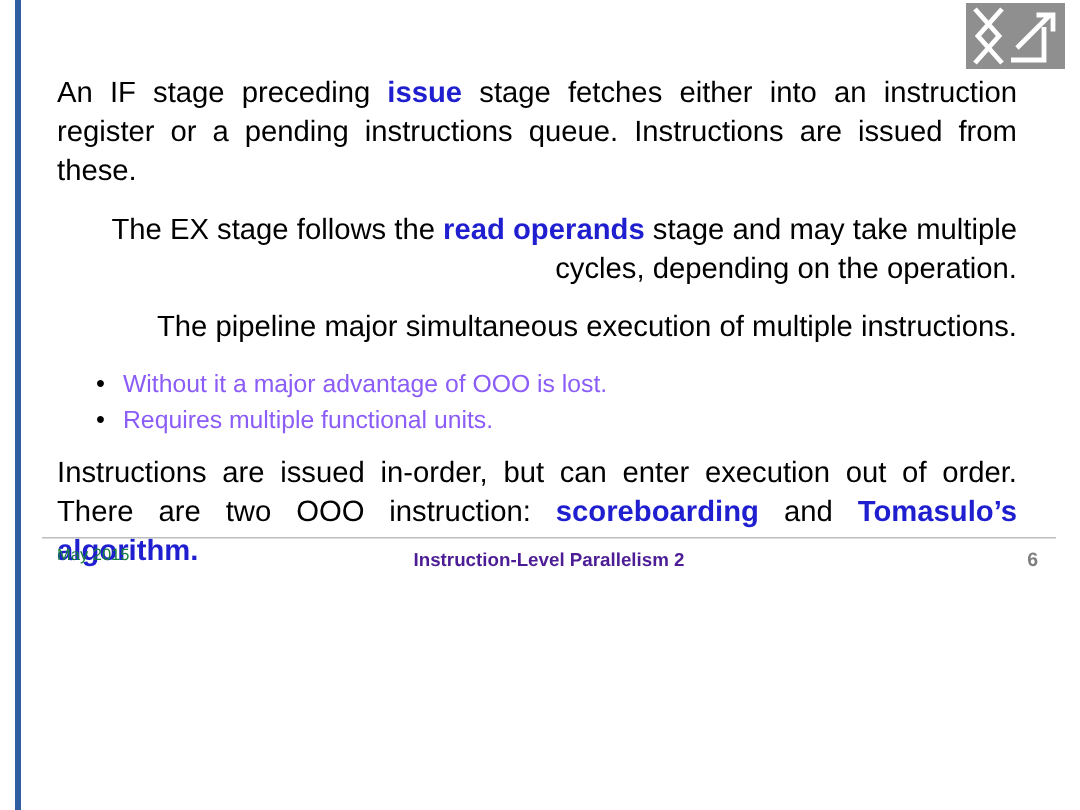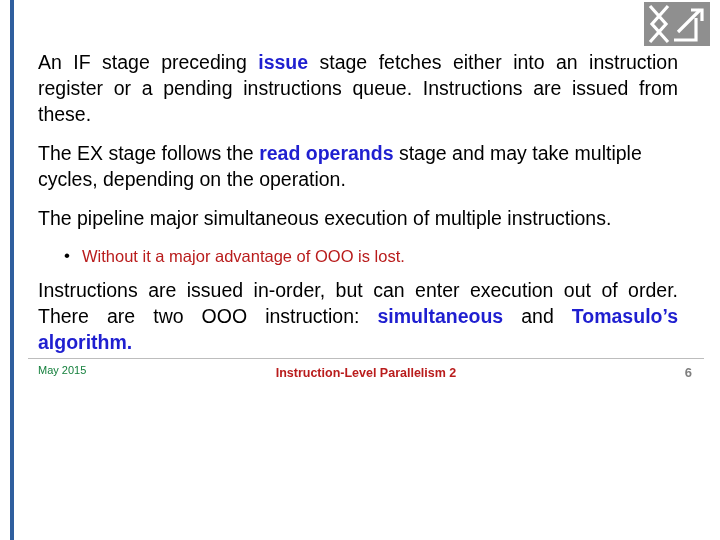--- a/index.html
+++ b/index.html
@@ -49,36 +49,36 @@
   }
   p.para {
     margin: 0 0 13px 0;
     font-size: 19.5px;
     line-height: 1.33;
     color: #000000;
     text-align: justify;
     text-justify: inter-word;
   }
   p.para.nojust {
-    text-align: left;
+    text-align: right;
   }
   .hl {
     color: #1f1fd0;
     font-weight: bold;
   }
   ul.bullets {
     margin: 4px 0 10px 0;
     padding: 0 0 0 26px;
     list-style: none;
   }
   ul.bullets li {
     position: relative;
     font-size: 16.5px;
     line-height: 1.45;
-    color: #b91c1c;
+    color: #8b5cf6;
     padding-left: 18px;
     margin-bottom: 1px;
   }
   ul.bullets li::before {
     content: "•";
     position: absolute;
     left: 0;
     top: -1px;
     font-size: 17px;
     color: #000000;
@@ -107,21 +107,21 @@
     color: #15803d;
   }
   .footer-center {
     position: absolute;
     left: 0;
     right: 0;
     top: 8px;
     text-align: center;
     font-size: 12.5px;
     font-weight: bold;
-    color: #b91c1c;
+    color: #4c1d95;
   }
   .footer-page {
     position: absolute;
     right: 12px;
     top: 7px;
     font-size: 13px;
     font-weight: bold;
     color: #7f7f7f;
   }
 </style>
@@ -152,24 +152,25 @@
     <p class="para nojust">
       <span>The EX stage follows the </span><span class="hl">read operands</span><span> stage and may take multiple cycles, depending on the operation.</span>
     </p>
 
     <p class="para nojust">
       <span>The pipeline major simultaneous execution of multiple instructions.</span>
     </p>
 
     <ul class="bullets">
       <li>Without it a major advantage of OOO is lost.</li>
+      <li>Requires multiple functional units.</li>
     </ul>
 
     <p class="para">
-      <span>Instructions are issued in-order, but can enter execution out of order.  There are two OOO instruction: </span><span class="hl">simultaneous</span><span> and </span><span class="hl">Tomasulo’s algorithm.</span>
+      <span>Instructions are issued in-order, but can enter execution out of order.  There are two OOO instruction: </span><span class="hl">scoreboarding</span><span> and </span><span class="hl">Tomasulo’s algorithm.</span>
     </p>
 
   </div>
 
   <div class="footer">
     <div class="footer-line"></div>
     <div class="footer-date">May 2015</div>
     <div class="footer-center">Instruction-Level Parallelism 2</div>
     <div class="footer-page">6</div>
   </div>

